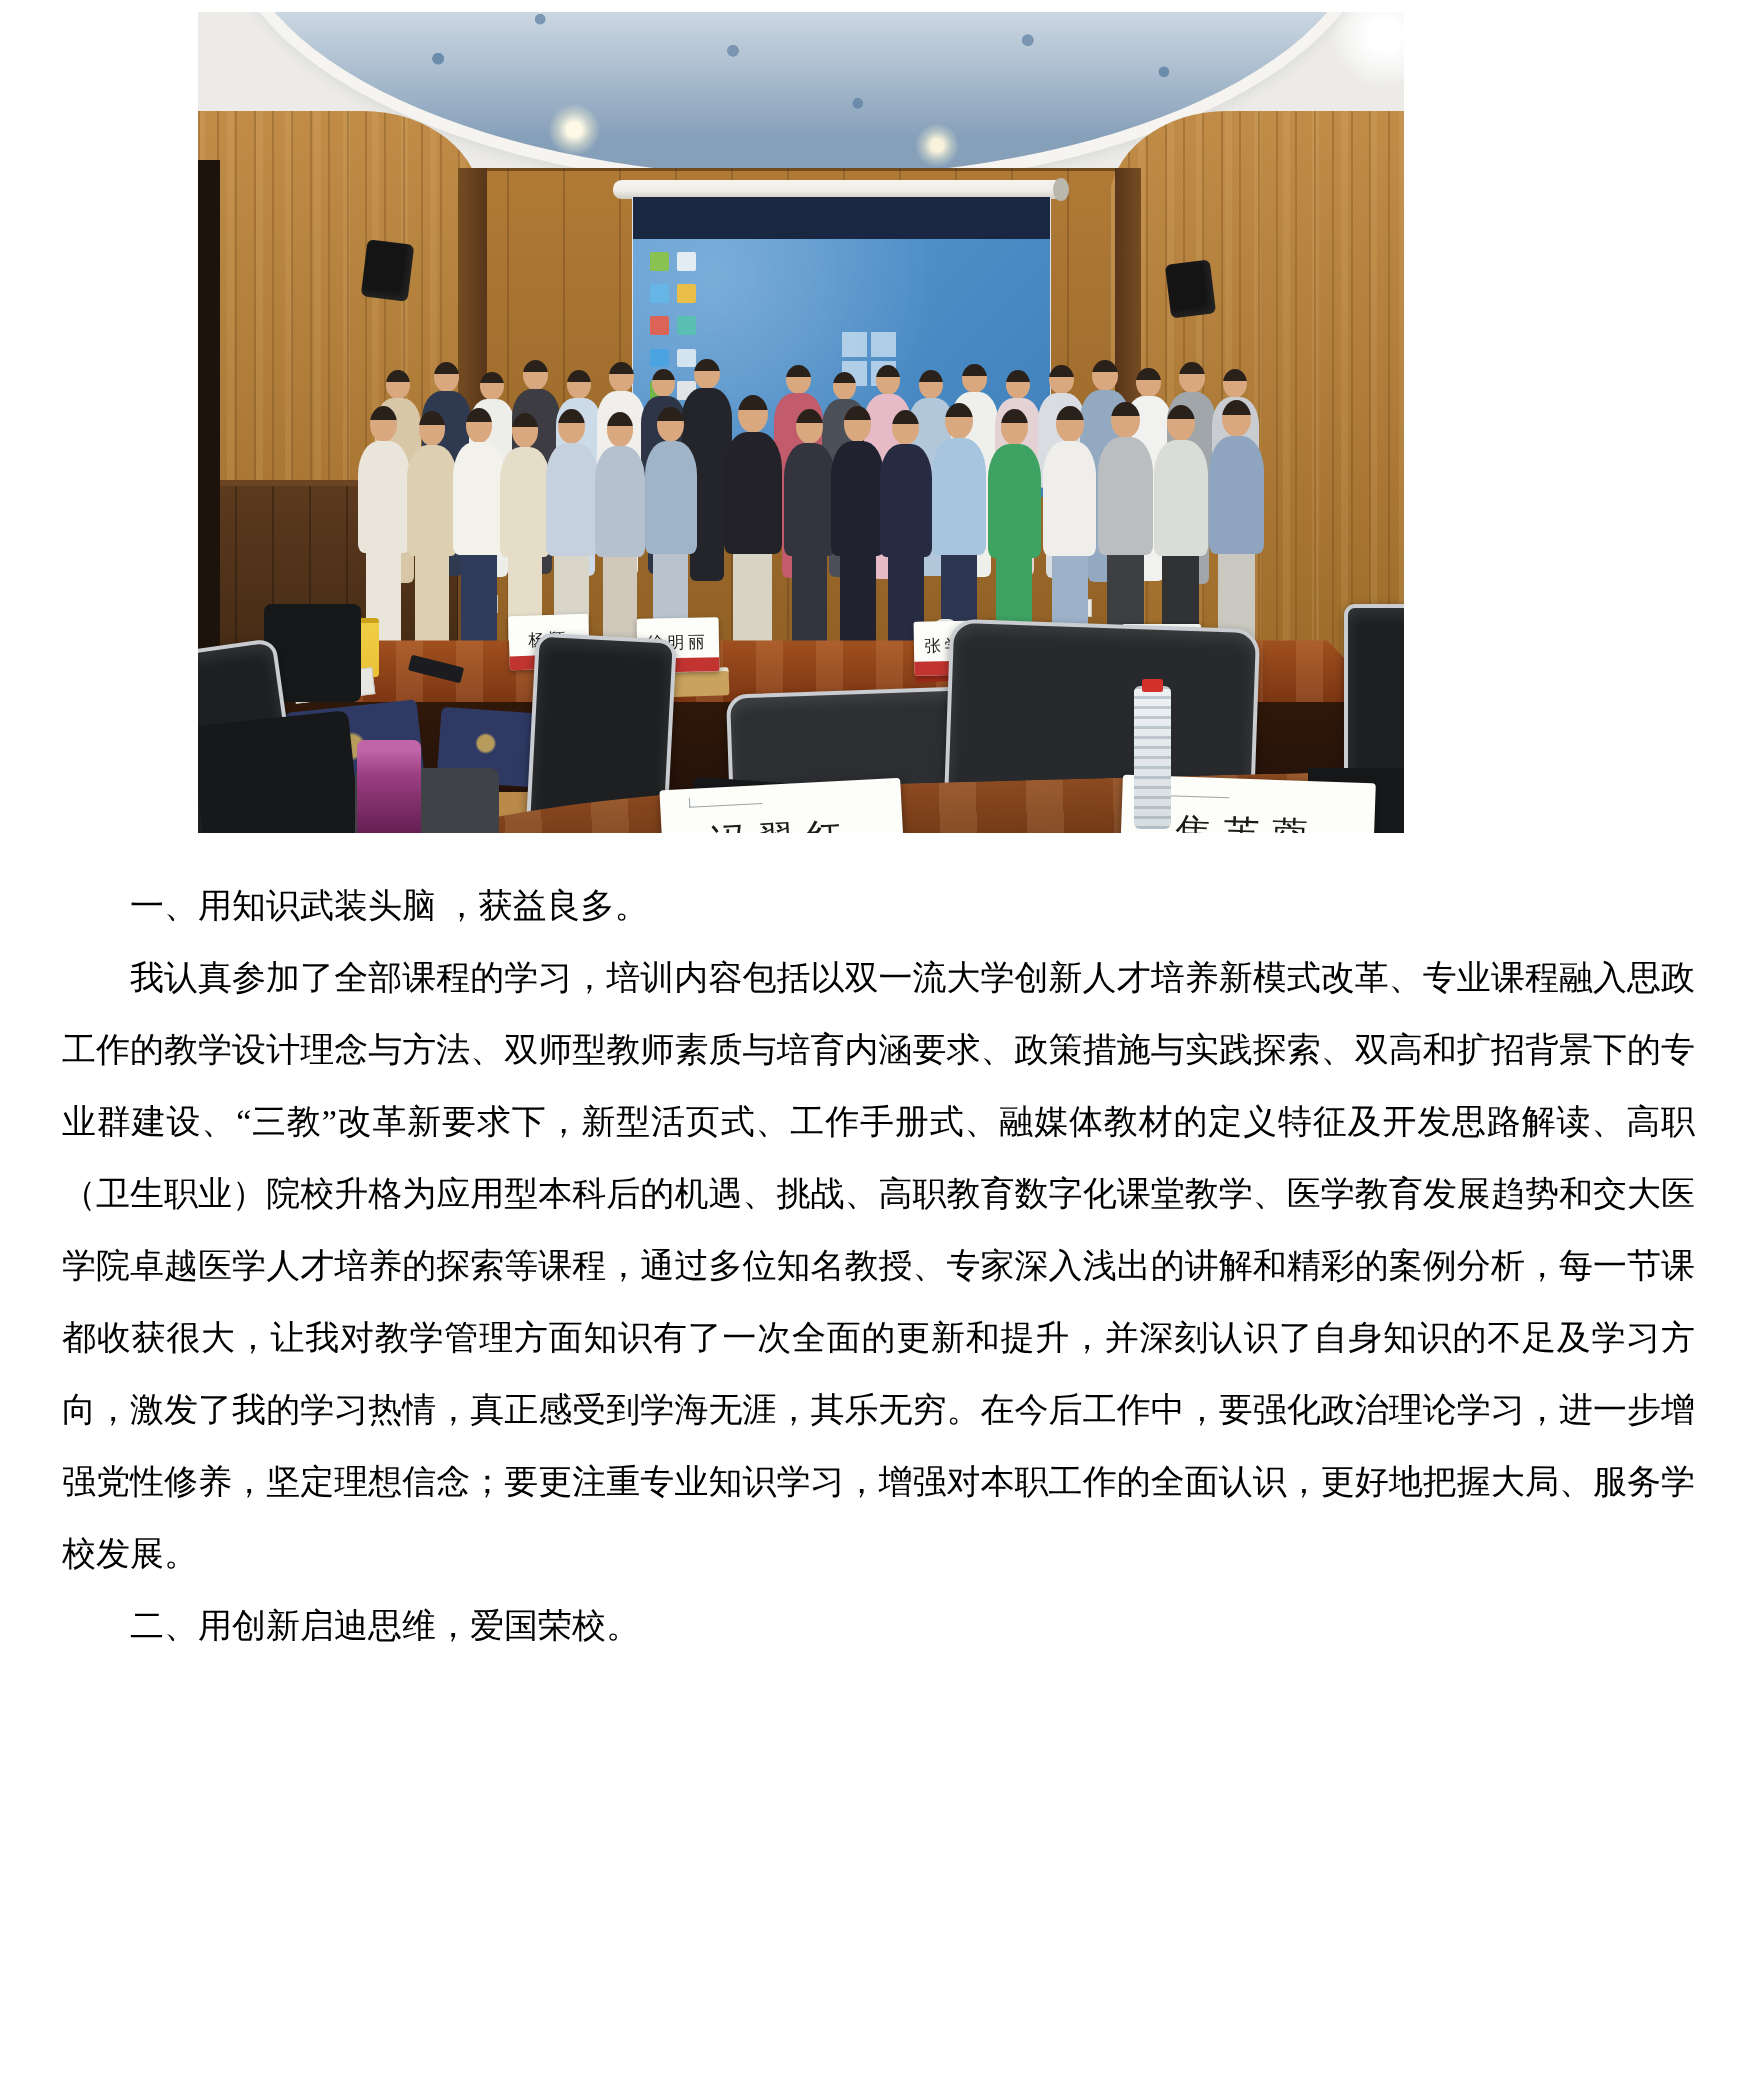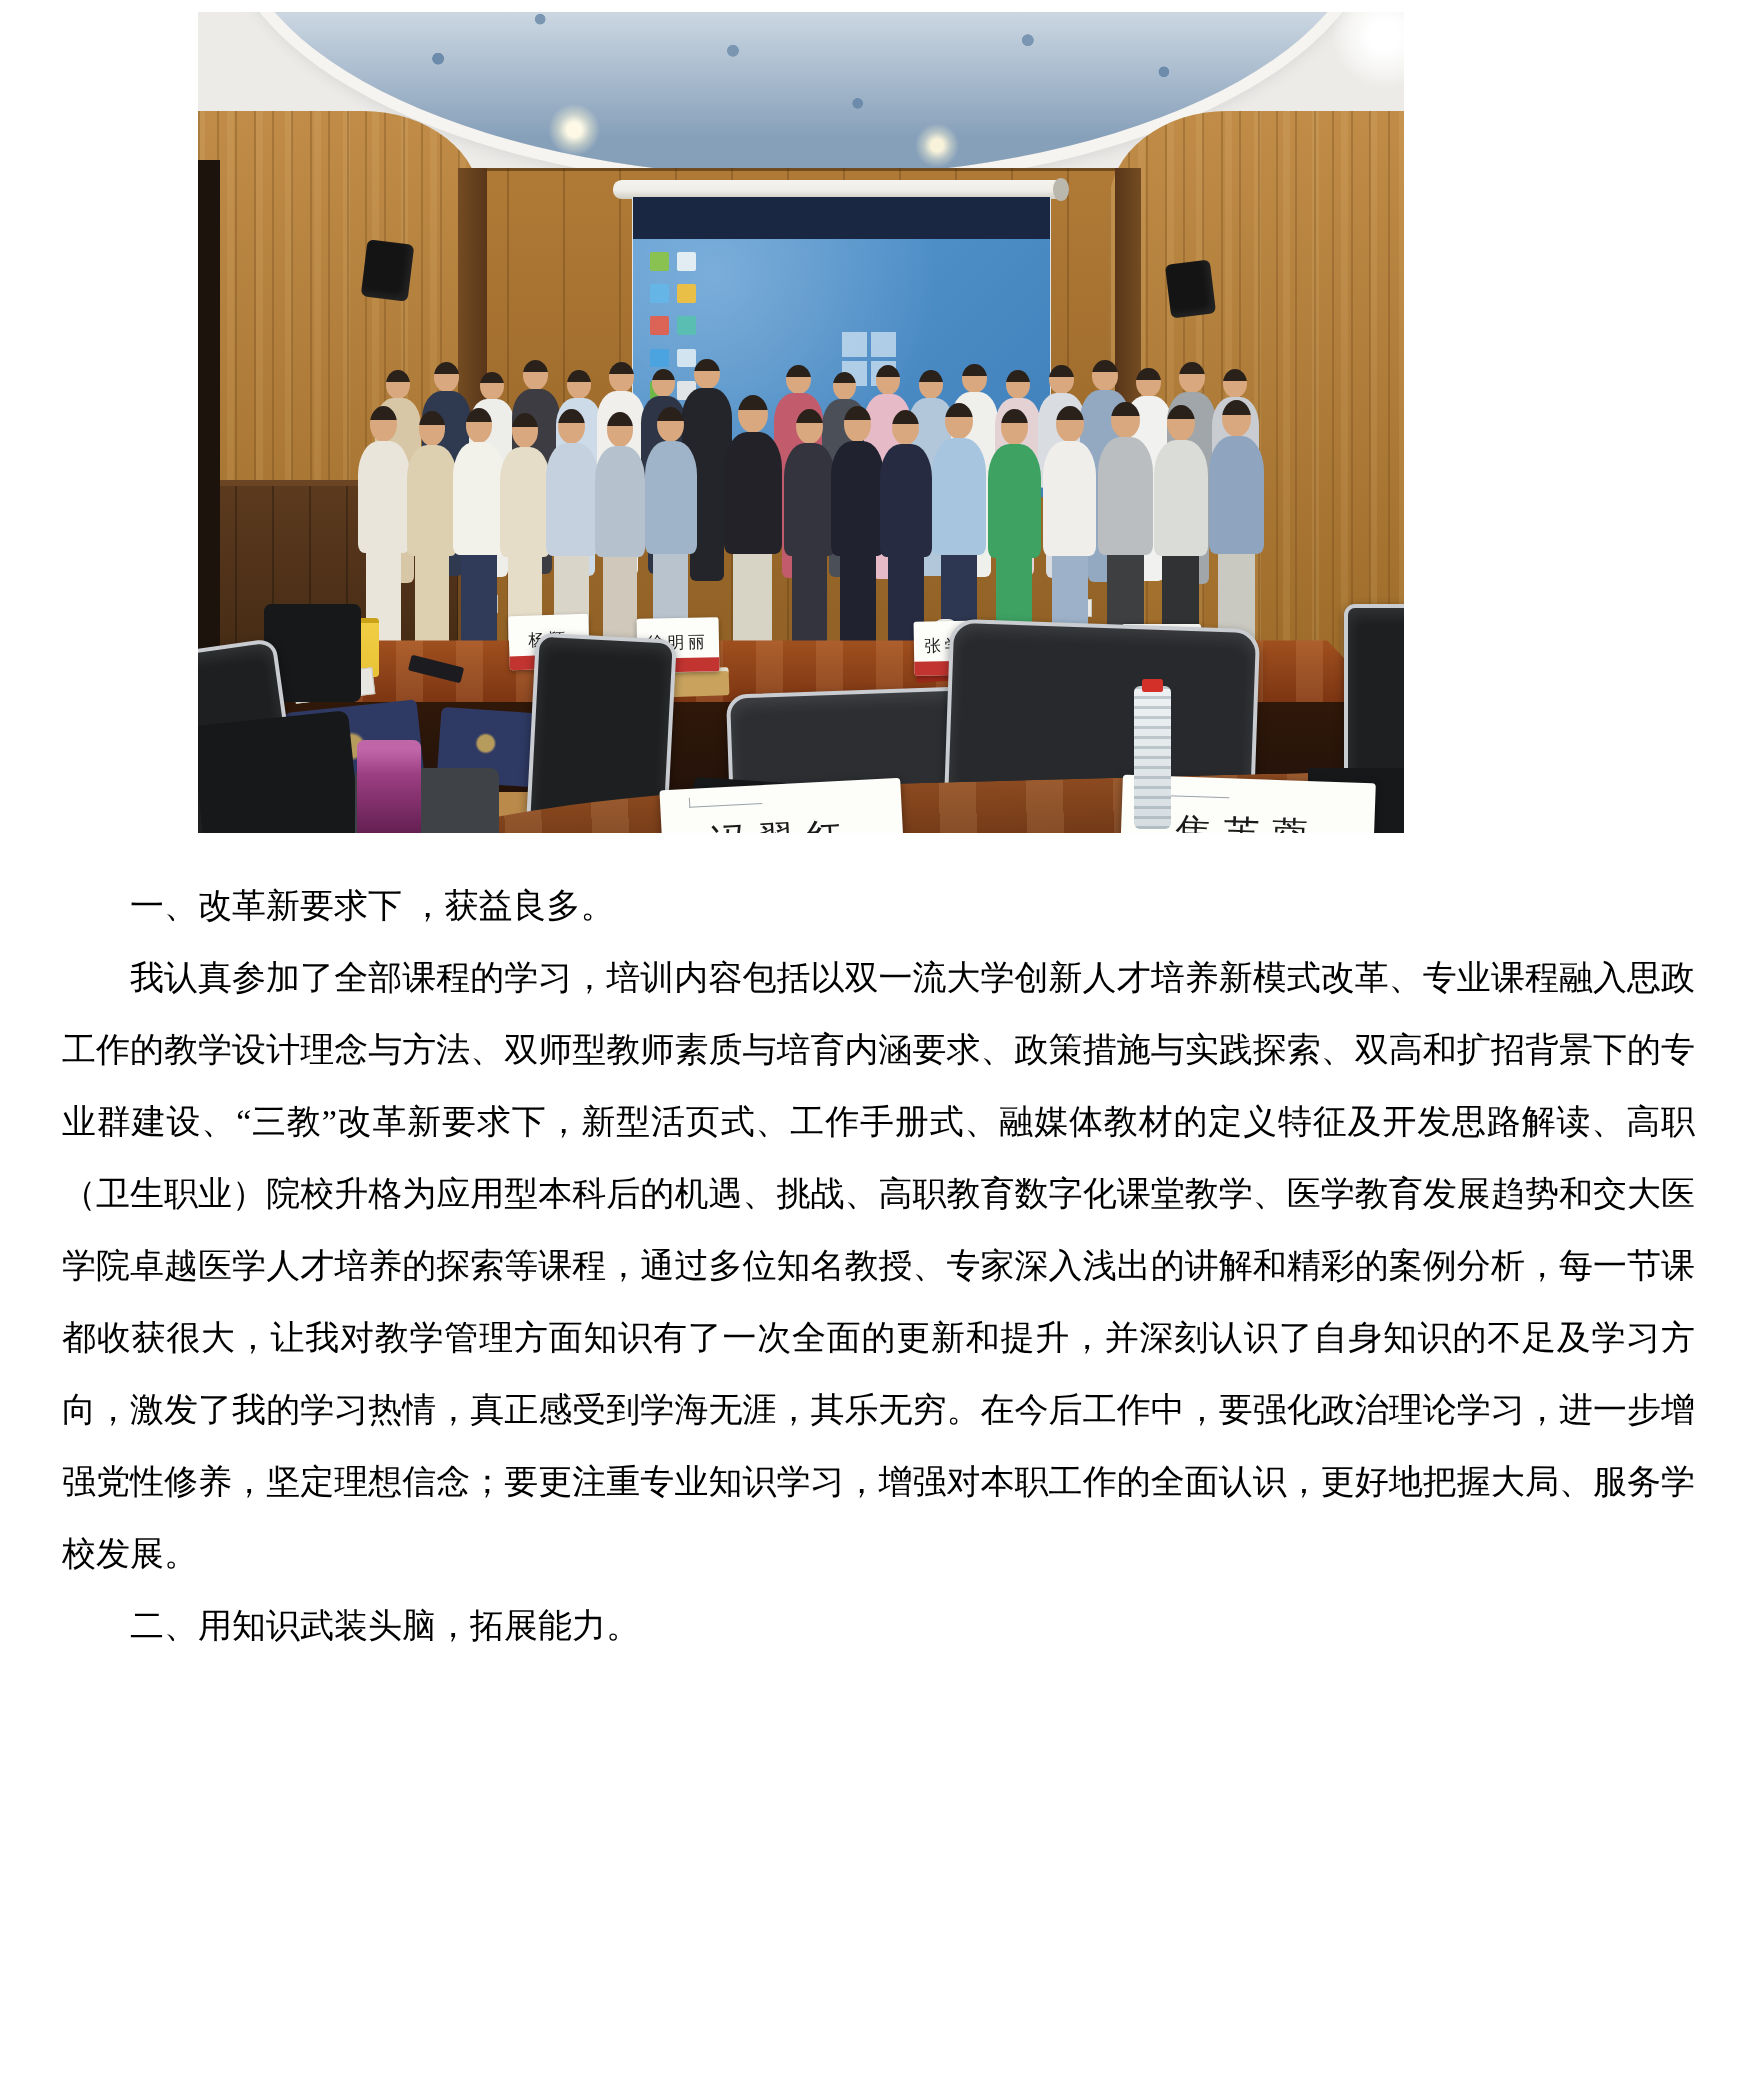--- a/index.html
+++ b/index.html
@@ -439,18 +439,18 @@
       <div class="fcard" style="left:76.5%;top:93.4%;width:21%;height:9.5%;transform:rotate(2deg);">
           <span>焦芙蓉</span>
         </div>
 
       <div class="purple-cup"></div>
       <div class="bottle"></div>
     </div>
   </div>
 
   <div class="textblock">
-    <p class="heading">一、改革新要求下 ，获益良多。</p>
+    <p class="heading">一、用知识武装头脑 ，获益良多。</p>
     <p class="para">我认真参加了全部课程的学习，培训内容包括以双一流大学创新人才培养新模式改革、专业课程融入思政工作的教学设计理念与方法、双师型教师素质与培育内涵要求、政策措施与实践探索、双高和扩招背景下的专业群建设、“三教”改革新要求下，新型活页式、工作手册式、融媒体教材的定义特征及开发思路解读、高职（卫生职业）院校升格为应用型本科后的机遇、挑战、高职教育数字化课堂教学、医学教育发展趋势和交大医学院卓越医学人才培养的探索等课程，通过多位知名教授、专家深入浅出的讲解和精彩的案例分析，每一节课都收获很大，让我对教学管理方面知识有了一次全面的更新和提升，并深刻认识了自身知识的不足及学习方向，激发了我的学习热情，真正感受到学海无涯，其乐无穷。在今后工作中，要强化政治理论学习，进一步增强党性修养，坚定理想信念；要更注重专业知识学习，增强对本职工作的全面认识，更好地把握大局、服务学校发展。</p>
-    <p class="heading">二、用知识武装头脑，拓展能力。</p>
+    <p class="heading">二、用创新启迪思维，爱国荣校。</p>
   </div>
 </div>
 
 
 </body></html>

